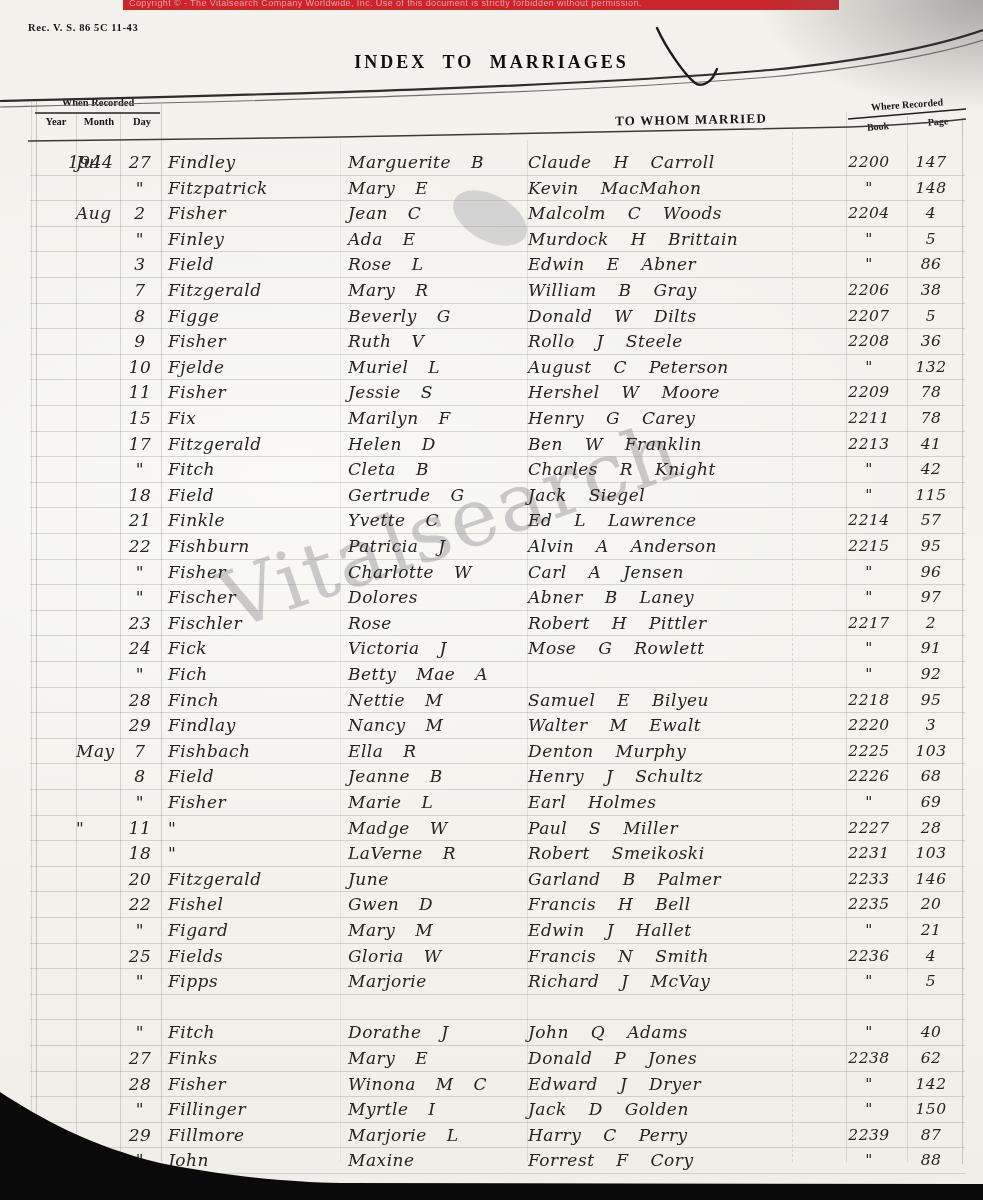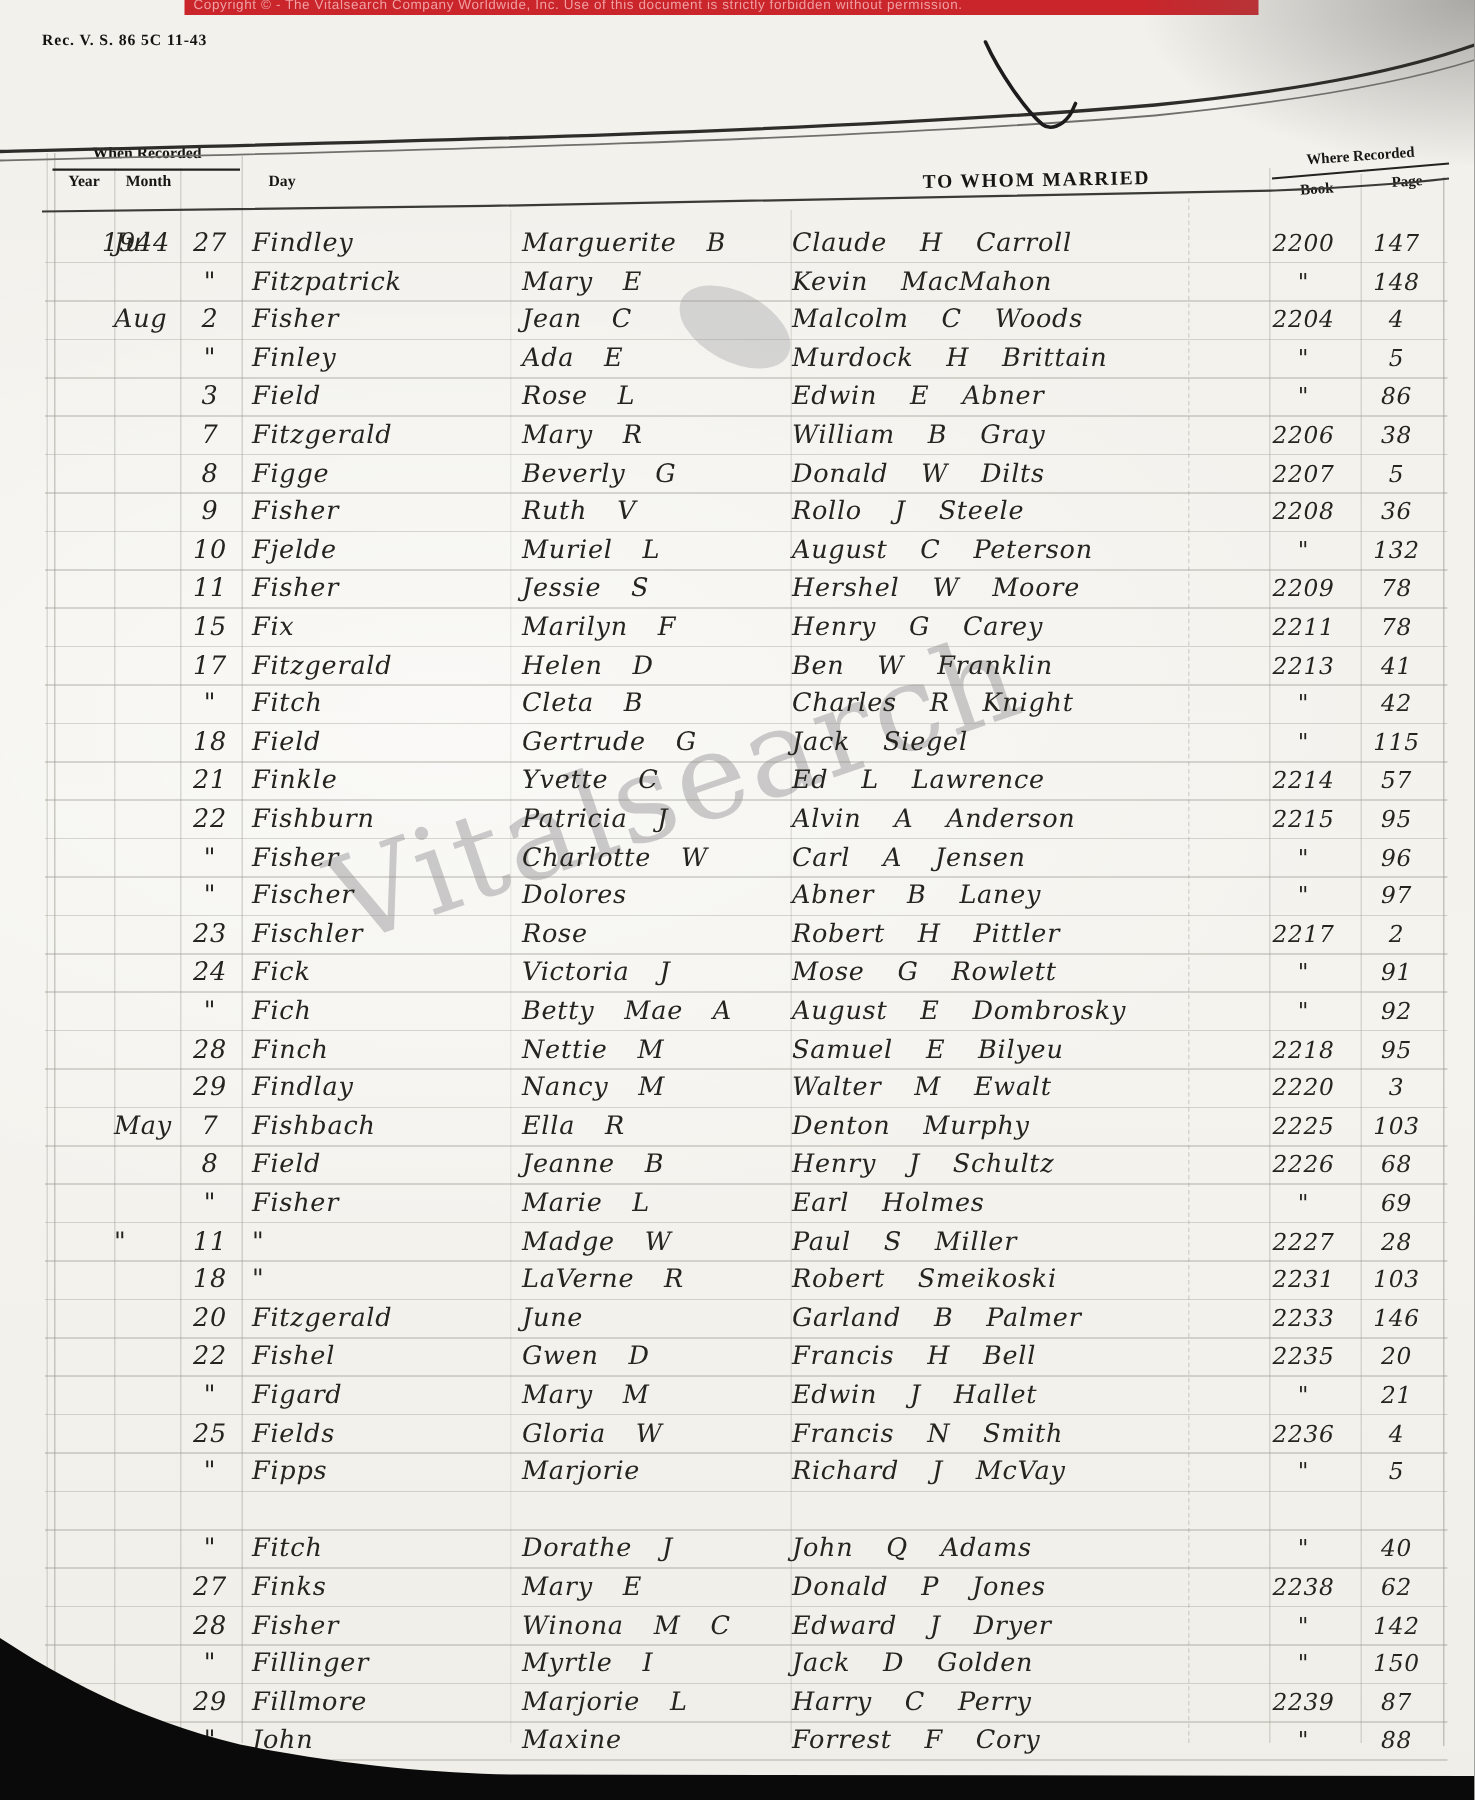--- a/index.html
+++ b/index.html
@@ -16,21 +16,21 @@
   .banner span{display:block;margin-top:-3px;font-family:"Liberation Sans",sans-serif;
     font-size:9px;line-height:12px;color:#f09fa2;letter-spacing:.4px;padding-left:6px;}
   
   .form-no{position:absolute;left:28px;top:22px;font-size:10.5px;font-weight:bold;letter-spacing:.6px;color:#141412;}
   .title{position:absolute;left:0;top:52px;width:100%;text-align:center;
     font-size:18px;font-weight:bold;letter-spacing:3px;word-spacing:8px;color:#101010;}
   .hdr{position:absolute;font-weight:bold;color:#161614;text-align:center;}
   .h-when{left:35px;top:97px;width:126px;font-size:10.5px;}
   .h-year{left:35px;top:116px;width:42px;font-size:10.5px;}
   .h-month{left:78px;top:116px;width:42px;font-size:10.5px;}
-  .h-day{left:122px;top:116px;width:40px;font-size:10.5px;padding-left:46px;}
+  .h-day{left:122px;top:116px;width:40px;font-size:10.5px;}
   .h-women{left:160px;top:107px;width:335px;font-size:13px;letter-spacing:1.2px;}
   .h-towhom{left:530px;top:112px;width:322px;font-size:13px;letter-spacing:1.2px;transform:rotate(-1deg);}
   .h-where{left:847px;top:99px;width:120px;font-size:10px;transform:rotate(-4deg);}
   .h-book{left:852px;top:121px;width:52px;font-size:10px;transform:rotate(-4deg);}
   .h-page{left:912px;top:116px;width:52px;font-size:10px;transform:rotate(-4deg);}
   
   .vl{position:absolute;width:0;border-left:1px solid rgba(120,118,108,.5);}
   .rows{position:absolute;left:30px;top:150px;width:935px;height:1026px;
     background:repeating-linear-gradient(to bottom, rgba(0,0,0,0) 0px, rgba(0,0,0,0) 24.6px,
       rgba(150,146,136,.35) 24.6px, rgba(150,146,136,.35) 25.6px);
@@ -61,20 +61,21 @@
 <body>
 
 <div class="sheet">
 
   <div class="banner">
     <span>Copyright © - The Vitalsearch Company Worldwide, Inc.  Use of this document is strictly forbidden without permission.</span>
   </div>
 
   <div class="form-no">Rec. V. S. 86 5C 11-43</div>
 
+  <div class="title">INDEX TO MARRIAGES</div>
 
   <div class="wm-blob"></div>
   <div class="watermark">Vitalsearch</div>
 
   <div class="hdr h-when">When Recorded</div>
   <div class="hdr h-year">Year</div>
   <div class="hdr h-month">Month</div>
   <div class="hdr h-day">Day</div>
   <div class="hdr h-towhom">TO WHOM MARRIED</div>
   <div class="hdr h-where">Where Recorded</div>
@@ -254,21 +255,20 @@
         <span class="cell c-surname">Fick</span>
         <span class="cell c-given">Victoria J</span>
         <span class="cell c-spouse">Mose G Rowlett</span>
         <span class="cell c-book">"</span>
         <span class="cell c-page">91</span>
       </div>
       <div class="row" style="top: 512px;">
         <span class="cell c-day">"</span>
         <span class="cell c-surname">Fich</span>
         <span class="cell c-given">Betty Mae A</span>
-        <span class="cell c-spouse">August E Dombrosky</span>
         <span class="cell c-book">"</span>
         <span class="cell c-page">92</span>
       </div>
       <div class="row" style="top: 537.6px;">
         <span class="cell c-day">28</span>
         <span class="cell c-surname">Finch</span>
         <span class="cell c-given">Nettie M</span>
         <span class="cell c-spouse">Samuel E Bilyeu</span>
         <span class="cell c-book">2218</span>
         <span class="cell c-page">95</span>

